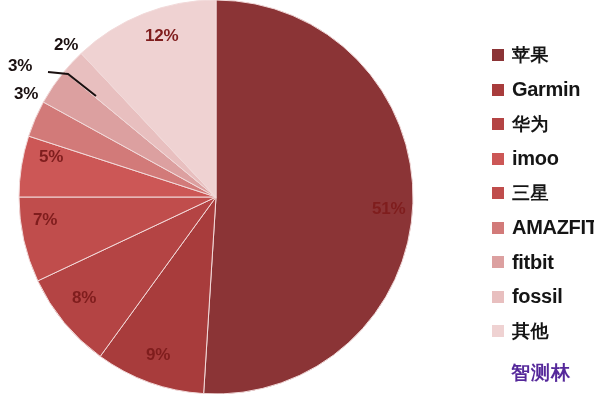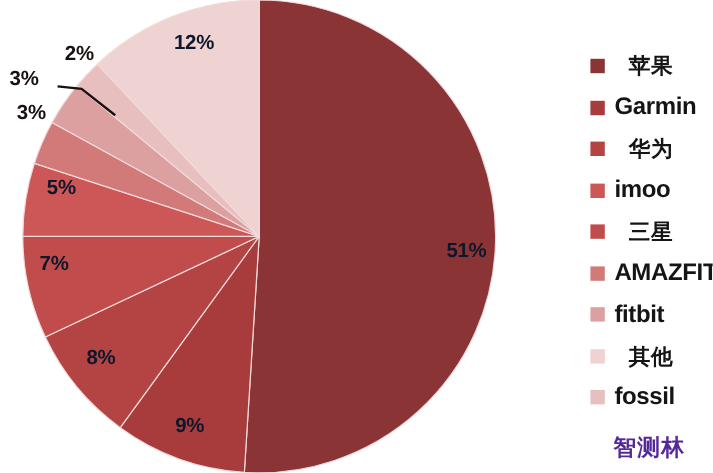--- a/index.html
+++ b/index.html
@@ -35,21 +35,21 @@
   .pct-label {
     position: absolute;
     font-family: "Liberation Sans", "DejaVu Sans", sans-serif;
     font-weight: bold;
     font-size: 17px;
     color: #1a1010;
     white-space: nowrap;
     letter-spacing: -0.2px;
   }
   .pct-label.on-dark {
-    color: #0f172a;
+    color: #7f1d1d;
   }
 
   
   #legend {
     position: absolute;
     left: 492px;
     top: 38px;
     width: 100px;
   }
   .legend-row {
@@ -67,21 +67,20 @@
     font-family: "Liberation Sans", "DejaVu Sans", sans-serif;
     font-weight: bold;
     font-size: 20px;
     color: #151515;
     white-space: nowrap;
     letter-spacing: -0.3px;
   }
   .legend-label.cjk {
     font-size: 18px;
     letter-spacing: 0.5px;
-    margin-left: 12px;
   }
 
   
   #watermark {
     position: absolute;
     left: 498px;
     top: 360px;
     width: 86px;
     height: 26px;
     display: flex;
@@ -151,24 +150,24 @@
       </div>
       <div class="legend-row">
         <span class="legend-swatch" style="background: rgb(210, 122, 121);"></span>
         <span class="legend-label">AMAZFIT</span>
       </div>
       <div class="legend-row">
         <span class="legend-swatch" style="background: rgb(220, 160, 160);"></span>
         <span class="legend-label">fitbit</span>
       </div>
       <div class="legend-row">
+        <span class="legend-swatch" style="background: rgb(232, 191, 191);"></span>
+        <span class="legend-label">fossil</span>
+      </div>
+      <div class="legend-row">
         <span class="legend-swatch" style="background: rgb(239, 210, 210);"></span>
         <span class="legend-label cjk">其他</span>
-      </div>
-      <div class="legend-row">
-        <span class="legend-swatch" style="background: rgb(232, 191, 191);"></span>
-        <span class="legend-label">fossil</span>
       </div>
     </div>
 
   <div id="watermark">智测林</div>
 
 </div>
 
 </body></html>

